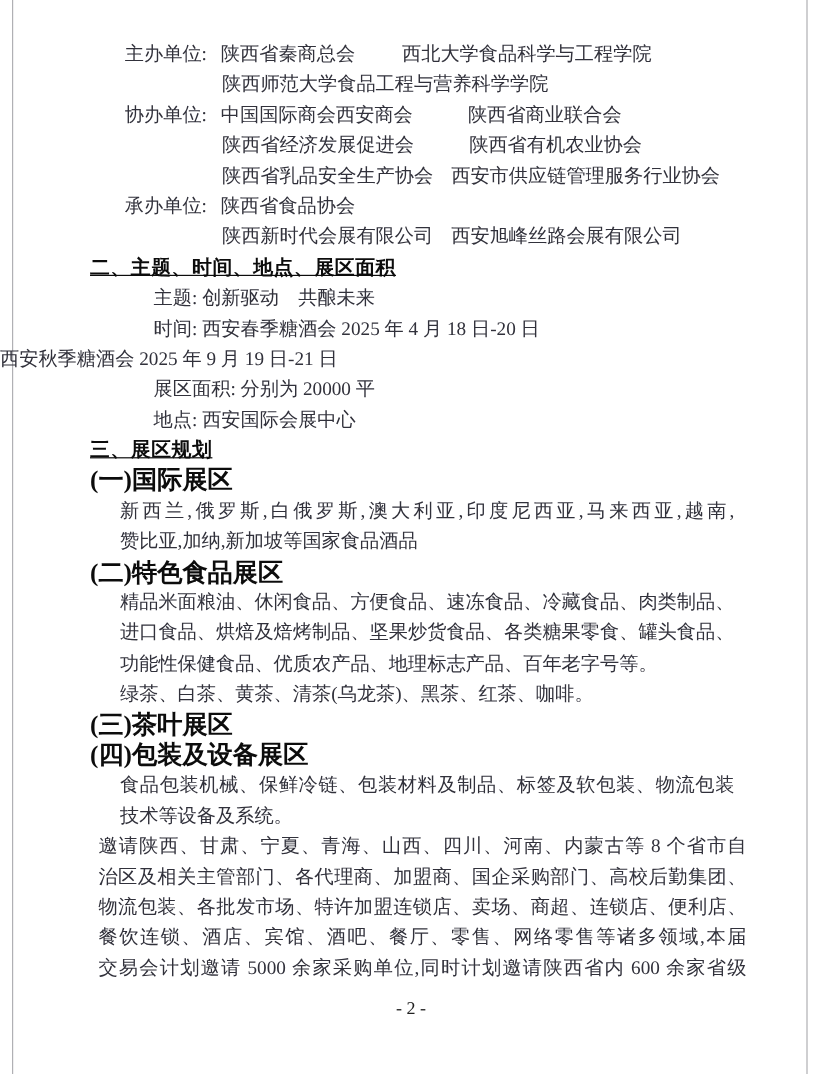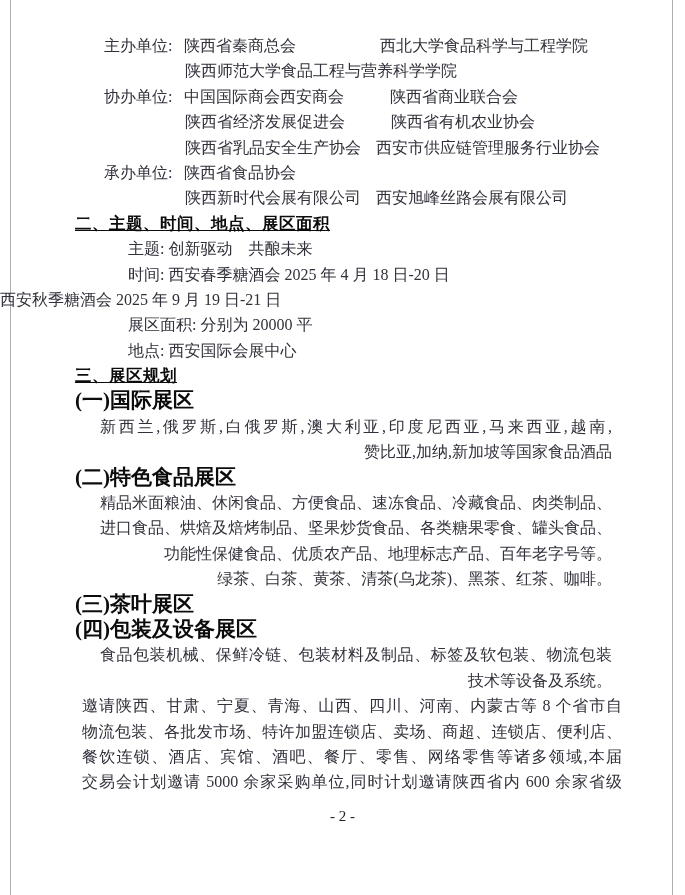--- a/index.html
+++ b/index.html
@@ -18,25 +18,25 @@
     color:#31313b;white-space:normal;
   }
   .h{font-weight:700;color:#0c0c0c;}
   .h1{font-family:"Liberation Sans","DejaVu Sans",sans-serif;font-size:16.5px;letter-spacing:0.5px;text-decoration:underline;}
   .h2{font-size:21px;}
   .m75{margin-left:75px;}
   .m104{margin-left:104px;}
   .m128{margin-left:128px;}
   .m172{}
   .m185{margin-left:185px;}
-  .b3{margin-left:100px;width:512px;text-align:right;}
+  .b3{margin-left:100px;width:512px;}
   .b4{margin-left:82px;width:540px;}
   .fill{text-align:justify;text-align-last:justify;}
   .lbl{display:inline-block;width:80px;}
-  .g84{margin-left:84px;}
+  .g84{margin-left:39px;}
   .g46{margin-left:46px;}
   .g15{margin-left:15px;}
   .footer{
     margin-top:9px;text-align:center;font-size:15px;color:#222;
     line-height:25px;
   }
 </style>
 </head>
 <body>
 
@@ -86,18 +86,19 @@
   <div class="line b3">功能性保健食品、优质农产品、地理标志产品、百年老字号等。</div>
 
   <div class="line b3">绿茶、白茶、黄茶、清茶(乌龙茶)、黑茶、红茶、咖啡。</div>
   <div class="line h h2 m75">(三)茶叶展区</div>
 
   <div class="line h h2 m75">(四)包装及设备展区</div>
   <div class="line b3 fill">食品包装机械、保鲜冷链、包装材料及制品、标签及软包装、物流包装</div>
   <div class="line b3">技术等设备及系统。</div>
 
   <div class="line b4 fill">邀请陕西、甘肃、宁夏、青海、山西、四川、河南、内蒙古等 8 个省市自</div>
+  <div class="line b4 fill">治区及相关主管部门、各代理商、加盟商、国企采购部门、高校后勤集团、</div>
   <div class="line b4 fill">物流包装、各批发市场、特许加盟连锁店、卖场、商超、连锁店、便利店、</div>
   <div class="line b4 fill">餐饮连锁、酒店、宾馆、酒吧、餐厅、零售、网络零售等诸多领域,本届</div>
   <div class="line b4 fill">交易会计划邀请 5000 余家采购单位,同时计划邀请陕西省内 600 余家省级</div>
 
   <div class="footer">- 2 -</div>
 </div>
 
 </body></html>

